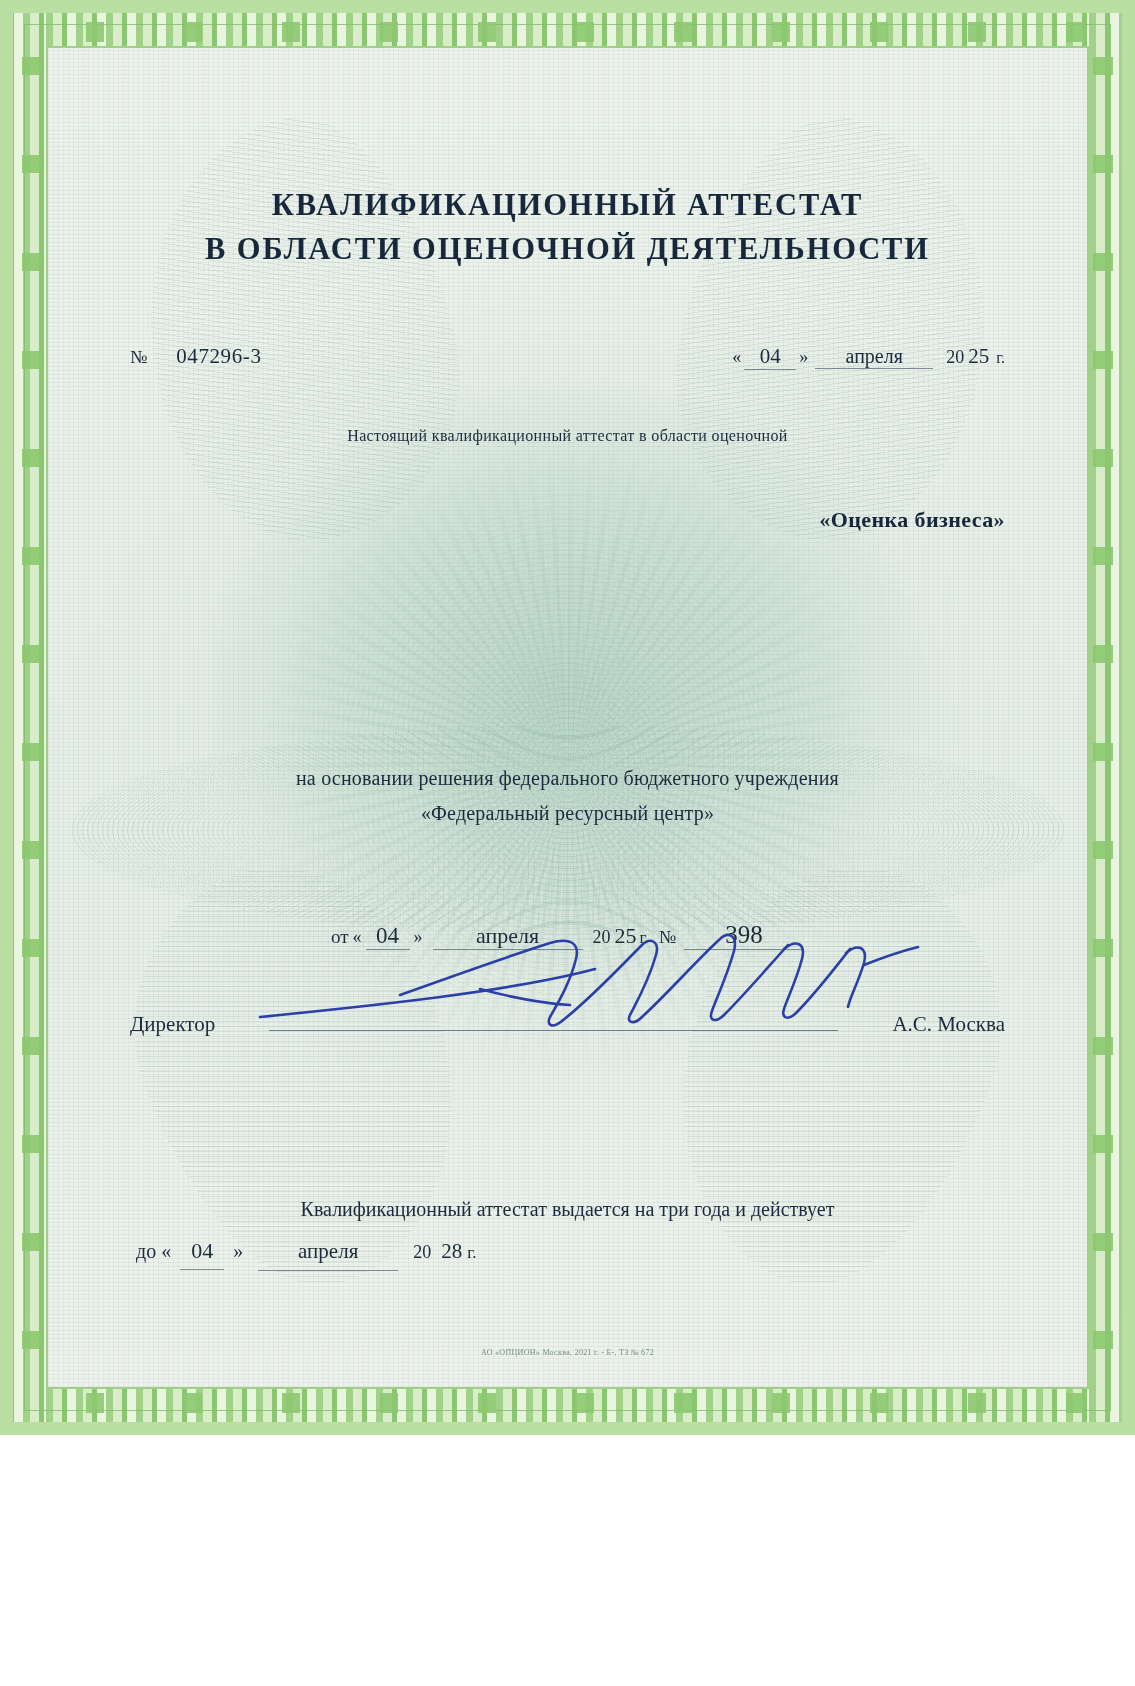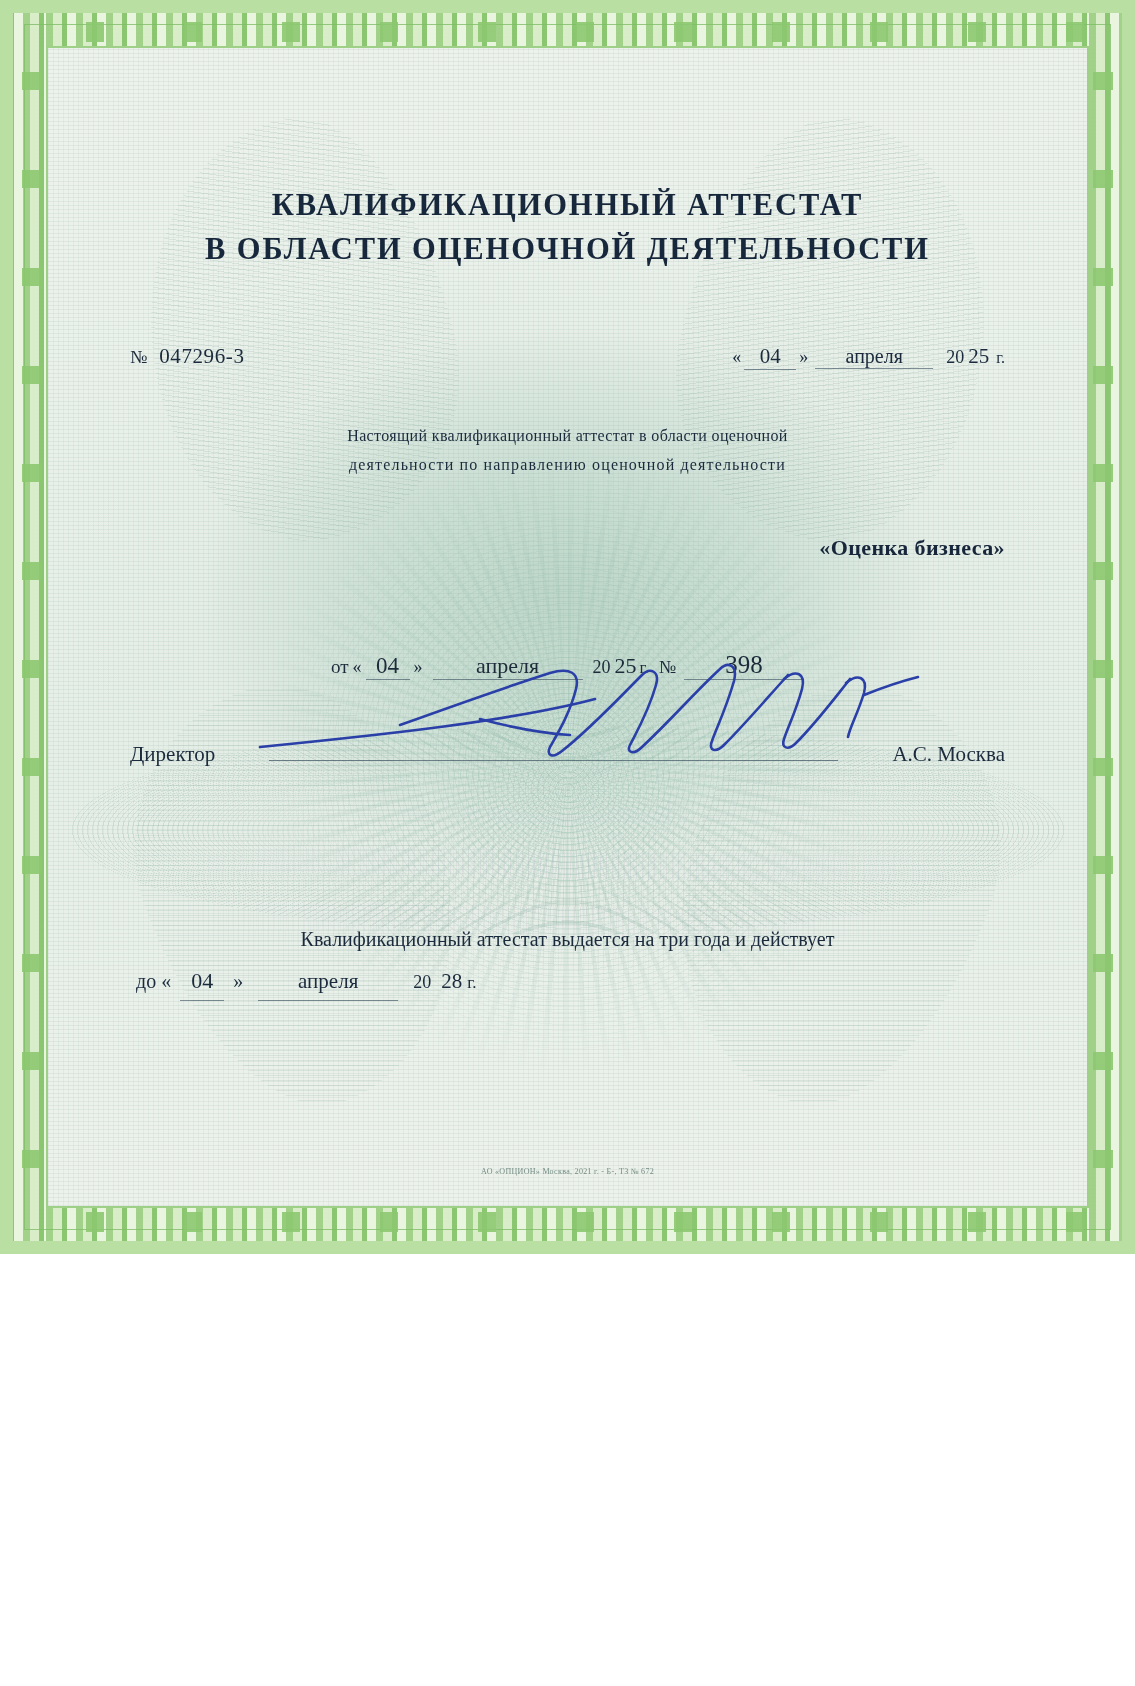--- a/index.html
+++ b/index.html
@@ -7,21 +7,21 @@
     padding: 0;
     background: #ffffff;
   }
   body {
     font-family: "Liberation Serif", serif;
   }
 
   .page {
     position: relative;
     width: 1135px;
-    height: 1254px;
+    height: 1435px;
     overflow: hidden;
     background: #fef9c3;
   }
 
   
   .bg-base {
     position: absolute;
     inset: 0;
     background:
       radial-gradient(ellipse 60% 40% at 50% 48%, rgba(188,214,200,0.85) 0%, rgba(224,234,226,0.35) 55%, rgba(238,243,238,0) 75%),
@@ -219,21 +219,21 @@
 
   .row-number {
     margin-top: 73px;
     display: flex;
     align-items: baseline;
     font-size: 20px;
     color: #1b2a3c;
   }
   .num-label { font-size: 18px; }
   .num-value {
-    margin-left: 12px;
+    margin-left: 29px;
     font-size: 21px;
     letter-spacing: 0.6px;
   }
   .date-group {
     margin-left: auto;
     display: flex;
     align-items: baseline;
     font-size: 19px;
     white-space: nowrap;
   }
@@ -453,26 +453,29 @@
         <span class="q">»</span>
         <span class="month">апреля</span>
         <span class="yy">20</span>
         <span class="year2">25</span>
         <span class="g">г.</span>
       </span>
     </div>
 
     <div class="para">
       <span>Настоящий квалификационный аттестат в области оценочной</span>
-      <span class="l2">деятельности по направлению оценочной деятельности</span>
     </div>
 
     <div class="direction">«Оценка бизнеса»</div>
 
 
+    <div class="basis">
+      <span>на основании решения федерального бюджетного учреждения</span><br>
+      <span>«Федеральный ресурсный центр»</span>
+    </div>
 
     <div class="row-decision">
       <span class="ot">от</span>
       <span class="q">«</span>
       <span class="day">04</span>
       <span class="q">»</span>
       <span class="month">апреля</span>
       <span class="yy">20</span>
       <span class="year2">25</span>
       <span class="gn">г.</span>

